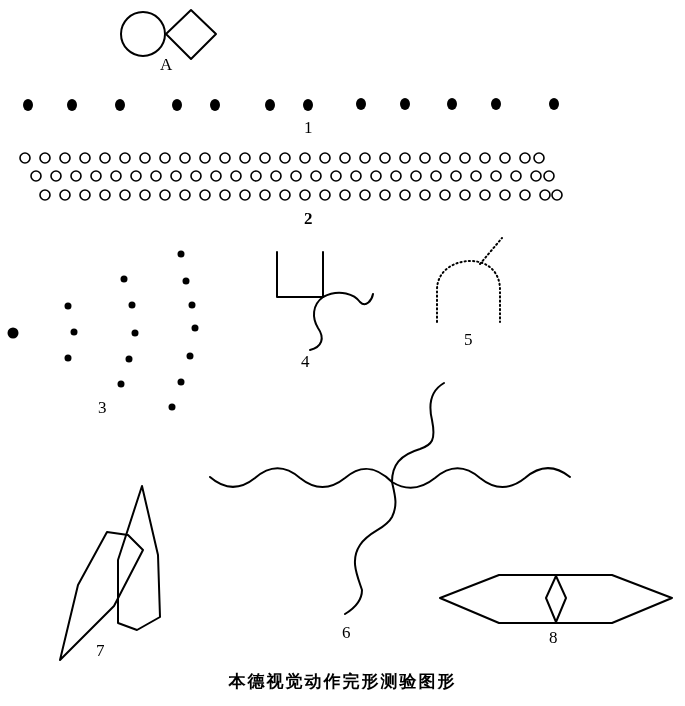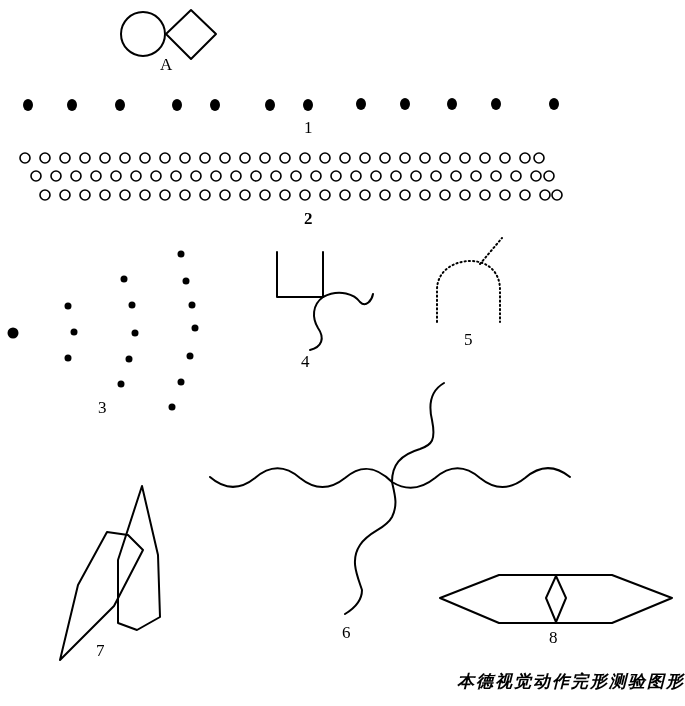--- a/index.html
+++ b/index.html
@@ -1,19 +1,19 @@
 <!DOCTYPE html>
 <html><head>
   <meta charset="utf-8">
   <style>
     html, body { margin: 0; padding: 0; background: #ffffff; }
     body { width: 685px; height: 706px; position: relative; overflow: hidden; font-family: "Liberation Serif", serif; }
     svg { position: absolute; left: 0; top: 0; }
     .lbl { font-family: "Liberation Serif", serif; font-size: 17px; fill: #000; }
-    .caption { position: absolute; left: 0; top: 670px; width: 685px; text-align: right; font-family: "DejaVu Sans", sans-serif; font-weight: bold; font-size: 17px; letter-spacing: 2px; color: #000; font-style: italic; }
+    .caption { position: absolute; left: 0; top: 670px; width: 685px; text-align: center; font-family: "DejaVu Sans", sans-serif; font-weight: bold; font-size: 17px; letter-spacing: 2px; color: #000; }
     .stroke { fill: none; stroke: #000; stroke-width: 2; stroke-linejoin: round; stroke-linecap: round; }
     .dotted { fill: none; stroke: #000; stroke-width: 2; stroke-dasharray: 1.2 3; stroke-linecap: round; }
   </style>
 </head>
 <body>
 
 <svg width="685" height="706" viewBox="0 0 685 706" xmlns="http://www.w3.org/2000/svg">
 
   <g>
     <circle class="stroke" cx="143" cy="34" r="22"></circle>

